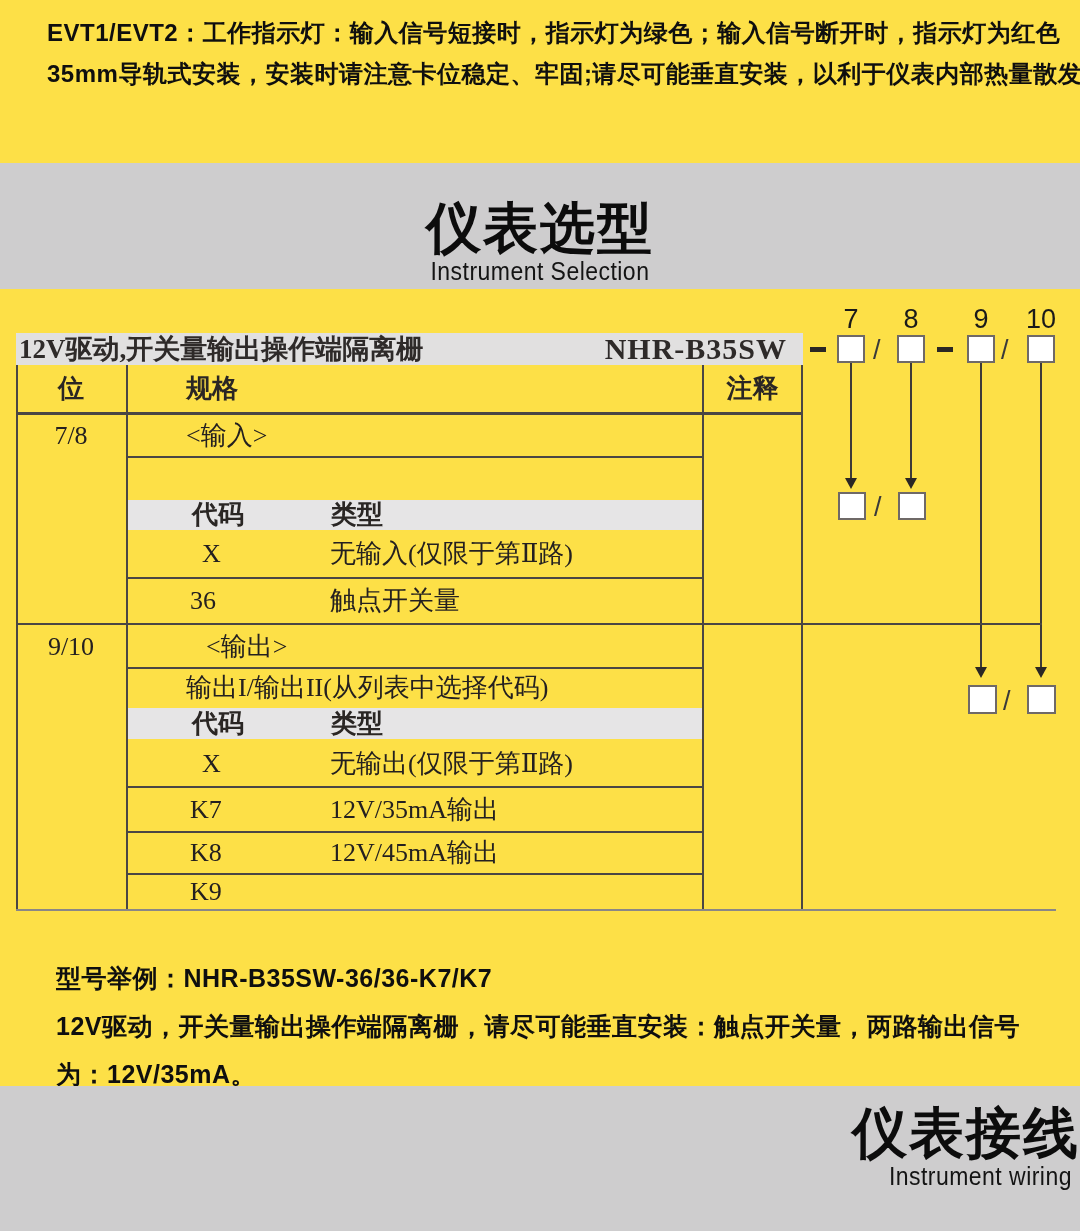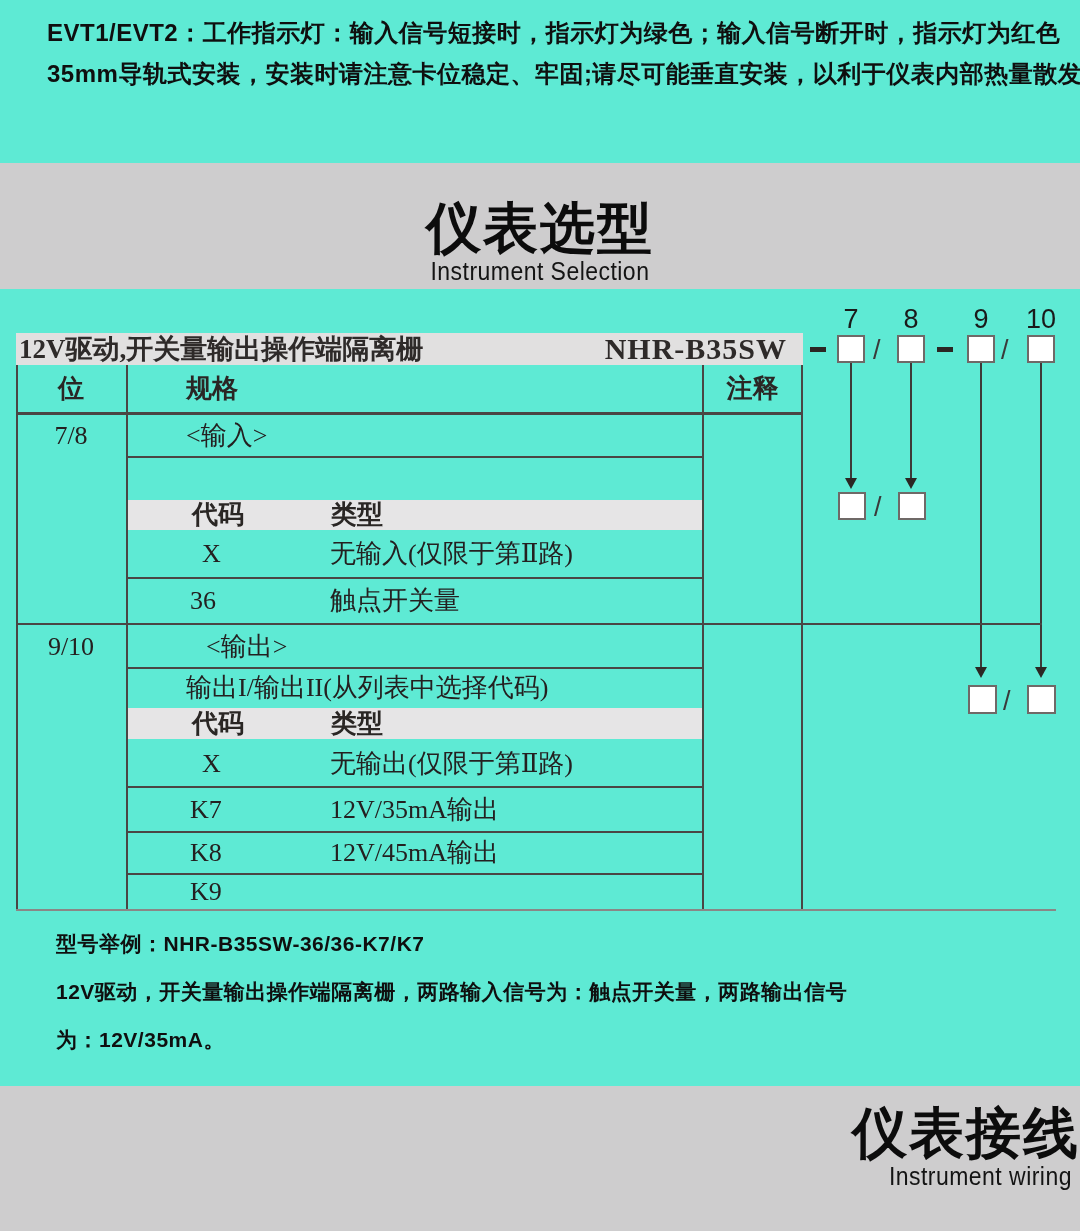--- a/index.html
+++ b/index.html
@@ -1,17 +1,17 @@
 <!DOCTYPE html>
 <html><head>
 <meta charset="utf-8">
 <style>
   html,body{margin:0;padding:0;background:#ffffff;}
   .page{
-    position:relative; width:1080px; height:1231px; background:#5eead4;
+    position:relative; width:1080px; height:1231px; background:#fde047;
     overflow:hidden;
     font-family:"Liberation Sans","DejaVu Sans",sans-serif;
     color:#151515;
   }
   
   .note{position:absolute; left:47px; font-size:24px; font-weight:600;
         letter-spacing:0.5px; color:#0f0f0f; white-space:nowrap;}
   .note.l1{top:17px;}
   .note.l2{top:58px;}
 
@@ -116,22 +116,22 @@
   .ra1{top:578px; height:45px; line-height:45px;}
   .rb0{top:740px; height:47px; line-height:47px;}
   .rb1{top:787px; height:45px; line-height:45px;}
   .rb2{top:832px; height:42px; line-height:42px;}
   .rb3{top:874px; height:42px; line-height:35px;}
   .spec-row .code{position:absolute; left:62px;}
   .spec-row .code.indent{left:74px;}
   .spec-row .type{position:absolute; left:202px; white-space:nowrap;}
 
   
-  .example{position:absolute; left:56px; font-size:21px; font-weight:600;
-           letter-spacing:0.5px; color:#0f0f0f; white-space:nowrap;}
+  .example{position:absolute; left:56px; font-size:25px; font-weight:600;
+           letter-spacing:0.5px; color:#0f0f0f; white-space:nowrap;margin-top:32px;}
   .e1{top:930px;} .e2{top:978px;} .e3{top:1026px;}
 </style>
 </head>
 <body>
 
 <div class="page">
 
   <div class="note l1">EVT1/EVT2：工作指示灯：输入信号短接时，指示灯为绿色；输入信号断开时，指示灯为红色</div>
   <div class="note l2">35mm导轨式安装，安装时请注意卡位稳定、牢固;请尽可能垂直安装，以利于仪表内部热量散发。</div>
 
@@ -225,21 +225,21 @@
   </div>
   <div class="spec-row rb2">
     <span class="code">K8</span>
     <span class="type">12V/45mA输出</span>
   </div>
   <div class="spec-row rb3">
     <span class="code">K9</span>
   </div>
 
   <div class="example e1">型号举例：NHR-B35SW-36/36-K7/K7</div>
-  <div class="example e2">12V驱动，开关量输出操作端隔离栅，两路输入信号为：触点开关量，两路输出信号</div>
+  <div class="example e2">12V驱动，开关量输出操作端隔离栅，请尽可能垂直安装：触点开关量，两路输出信号</div>
   <div class="example e3">为：12V/35mA。</div>
 
   <div class="banner banner-wir">
     <div class="banner-title">仪表接线</div>
     <div class="banner-sub">Instrument wiring</div>
   </div>
 
 </div>
 
 </body></html>

